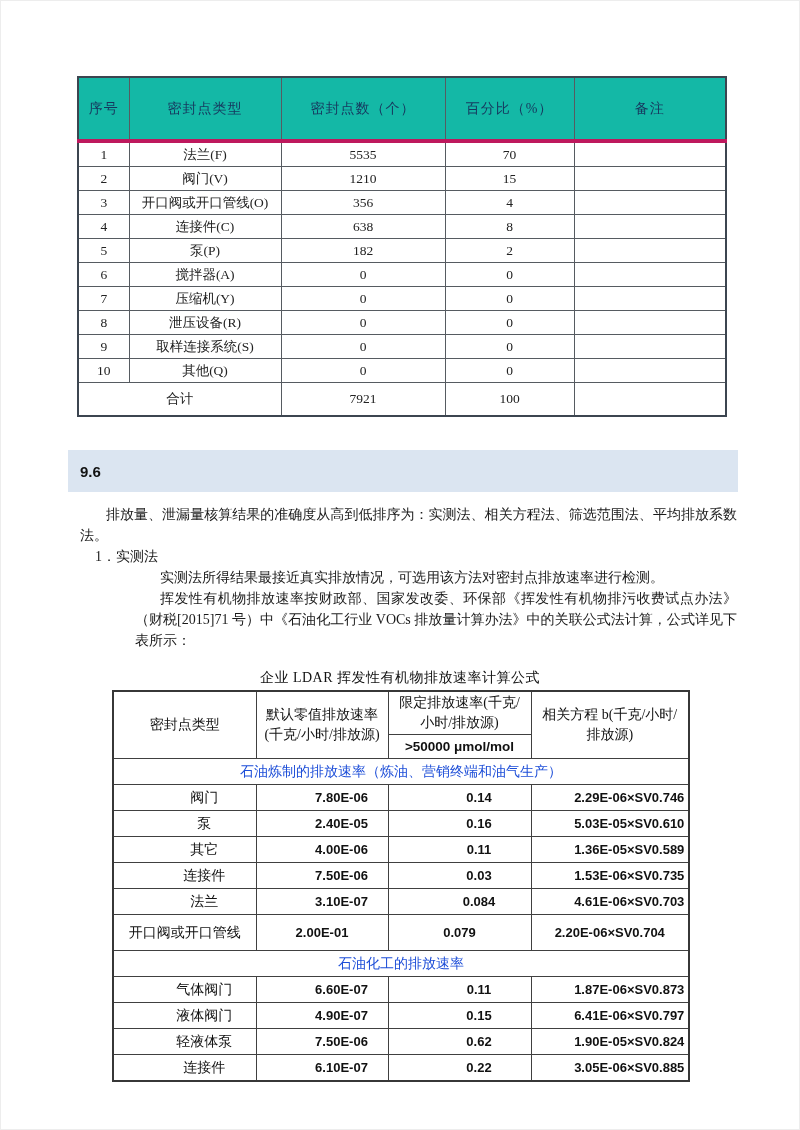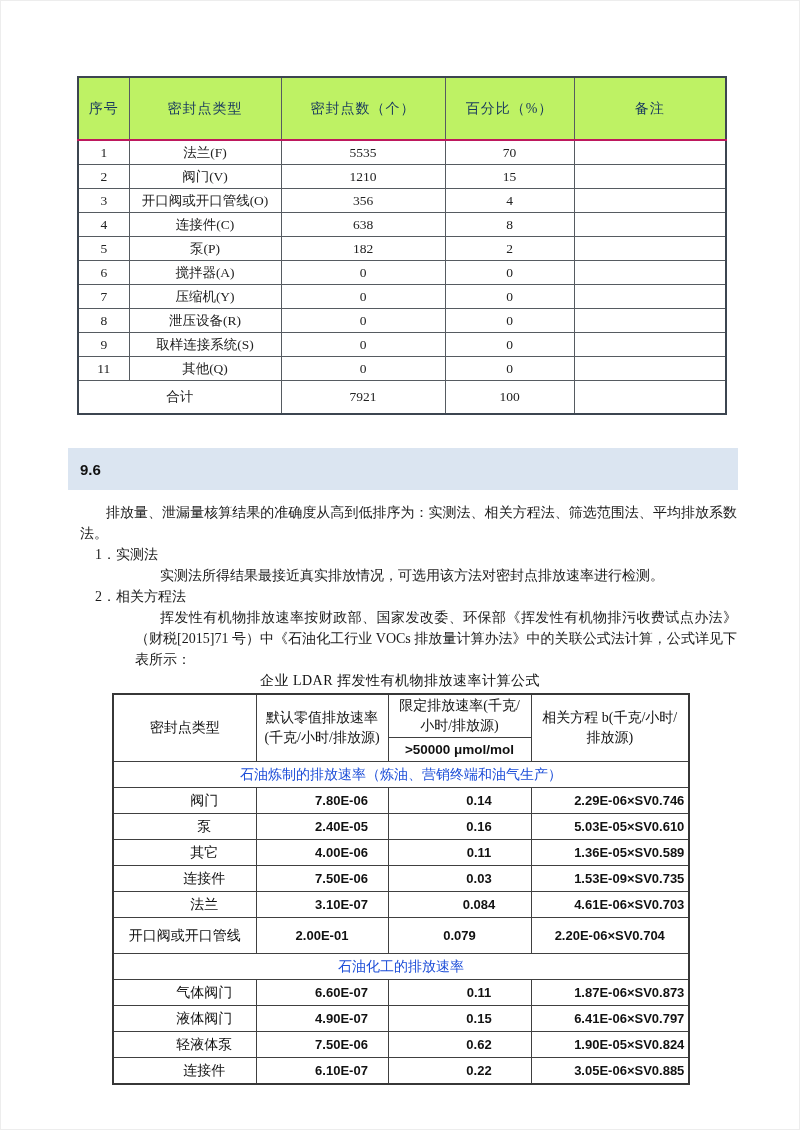--- a/index.html
+++ b/index.html
@@ -16,26 +16,26 @@
   
   table.t1 {
     border-collapse:collapse;
     table-layout:fixed;
     width:648px;
     margin:76px 0 0 77px;
     border:2px solid #3c4550;
   }
   table.t1 th, table.t1 td { border:1px solid #565b61; overflow:hidden; white-space:nowrap; }
   table.t1 thead th {
-    background:#bef264;
+    background:#14b8a6;
     color:#17375e;
     font-weight:normal;
     font-size:14px;
     height:59px;
-    border-bottom:2px solid #be185d;
+    border-bottom:4px solid #be185d;
     letter-spacing:1px;
   }
   table.t1 tbody td {
     font-size:13.5px;
     color:#222222;
     text-align:center;
     height:21px;
     line-height:21px;
   }
   table.t1 tr.total-row td { height:30px; line-height:30px; }
@@ -66,21 +66,21 @@
     line-height:21px;
     text-align:justify;
   }
   .text-block p { margin:0; }
   .p-first { text-indent:26px; }
   .list-item { margin-left:15px !important; text-align:left; }
   .sub-one  { margin-left:80px !important; text-align:left; }
   .sub-two  { margin-left:55px !important; text-indent:25px; }
 
   
-  .t2-title { text-align:center; font-size:14px; margin-top:2px; letter-spacing:0.5px; color:#111; }
+  .t2-title { text-align:center; font-size:14px; margin-top:18px; letter-spacing:0.5px; color:#111; }
   table.t2 {
     border-collapse:collapse;
     table-layout:fixed;
     width:576px;
     margin:3px 0 0 112px;
     border:2px solid #373737;
   }
   table.t2 th, table.t2 td { border:1px solid #404040; text-align:center; overflow:hidden; }
   table.t2 th {
     font-weight:normal; font-size:14px; line-height:20px; padding:1px 5px; color:#111;
@@ -177,21 +177,21 @@
       <td></td>
     </tr>
     <tr>
       <td>9</td>
       <td>取样连接系统(S)</td>
       <td>0</td>
       <td>0</td>
       <td></td>
     </tr>
     <tr>
-      <td>11</td>
+      <td>10</td>
       <td>其他(Q)</td>
       <td>0</td>
       <td>0</td>
       <td></td>
     </tr>
     <tr class="total-row">
       <td colspan="2">合计</td>
       <td>7921</td>
       <td>100</td>
       <td></td>
@@ -200,21 +200,20 @@
 </table>
 
 <div class="section-heading">
   <span class="section-number">9.6</span>
 </div>
 
 <div class="text-block">
   <p class="p-first">排放量、泄漏量核算结果的准确度从高到低排序为：实测法、相关方程法、筛选范围法、平均排放系数法。</p>
   <p class="list-item">1．实测法</p>
   <p class="sub-one">实测法所得结果最接近真实排放情况，可选用该方法对密封点排放速率进行检测。</p>
-  <p class="list-item">2．相关方程法</p>
   <p class="sub-two">挥发性有机物排放速率按财政部、国家发改委、环保部《挥发性有机物排污收费试点办法》（财税[2015]71 号）中《石油化工行业 VOCs 排放量计算办法》中的关联公式法计算，公式详见下表所示：</p>
 </div>
 
 <div class="t2-title">企业 LDAR 挥发性有机物排放速率计算公式</div>
 
 <table class="t2">
   <colgroup>
     <col style="width:143px">
       <col style="width:132px">
       <col style="width:143px">
@@ -249,21 +248,21 @@
     <tr class="data-row">
       <td class="lbl">其它</td>
       <td class="num">4.00E-06</td>
       <td class="num">0.11</td>
       <td class="num">1.36E-05×SV0.589</td>
     </tr>
     <tr class="data-row">
       <td class="lbl">连接件</td>
       <td class="num">7.50E-06</td>
       <td class="num">0.03</td>
-      <td class="num">1.53E-09×SV0.735</td>
+      <td class="num">1.53E-06×SV0.735</td>
     </tr>
     <tr class="data-row">
       <td class="lbl">法兰</td>
       <td class="num">3.10E-07</td>
       <td class="num">0.084</td>
       <td class="num">4.61E-06×SV0.703</td>
     </tr>
     <tr class="tall-row">
       <td class="lbl">开口阀或开口管线</td>
       <td class="num">2.00E-01</td>

